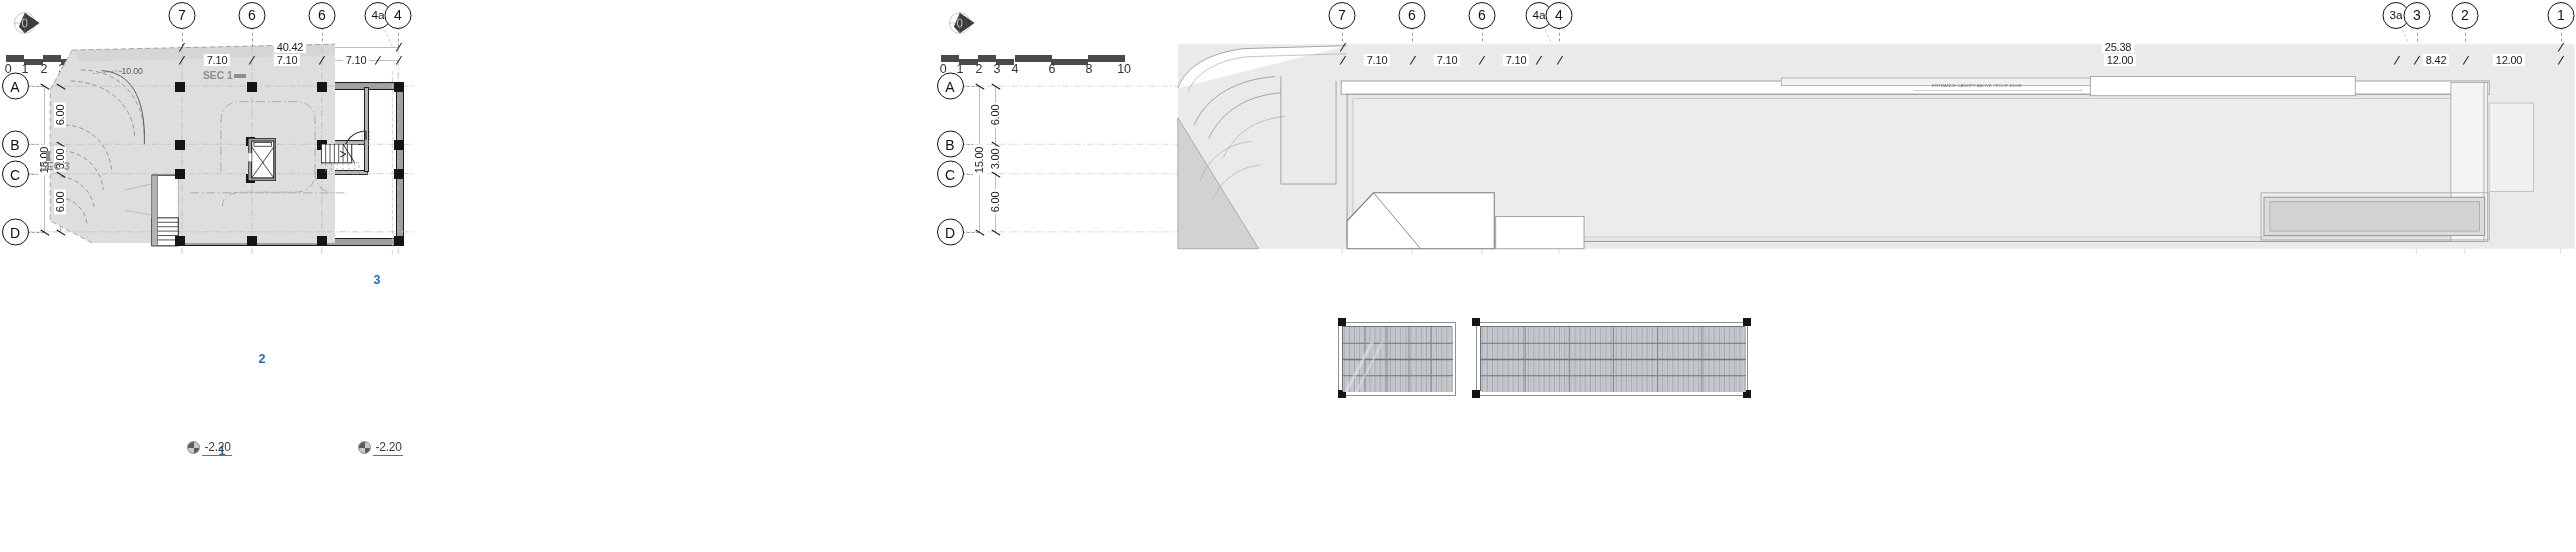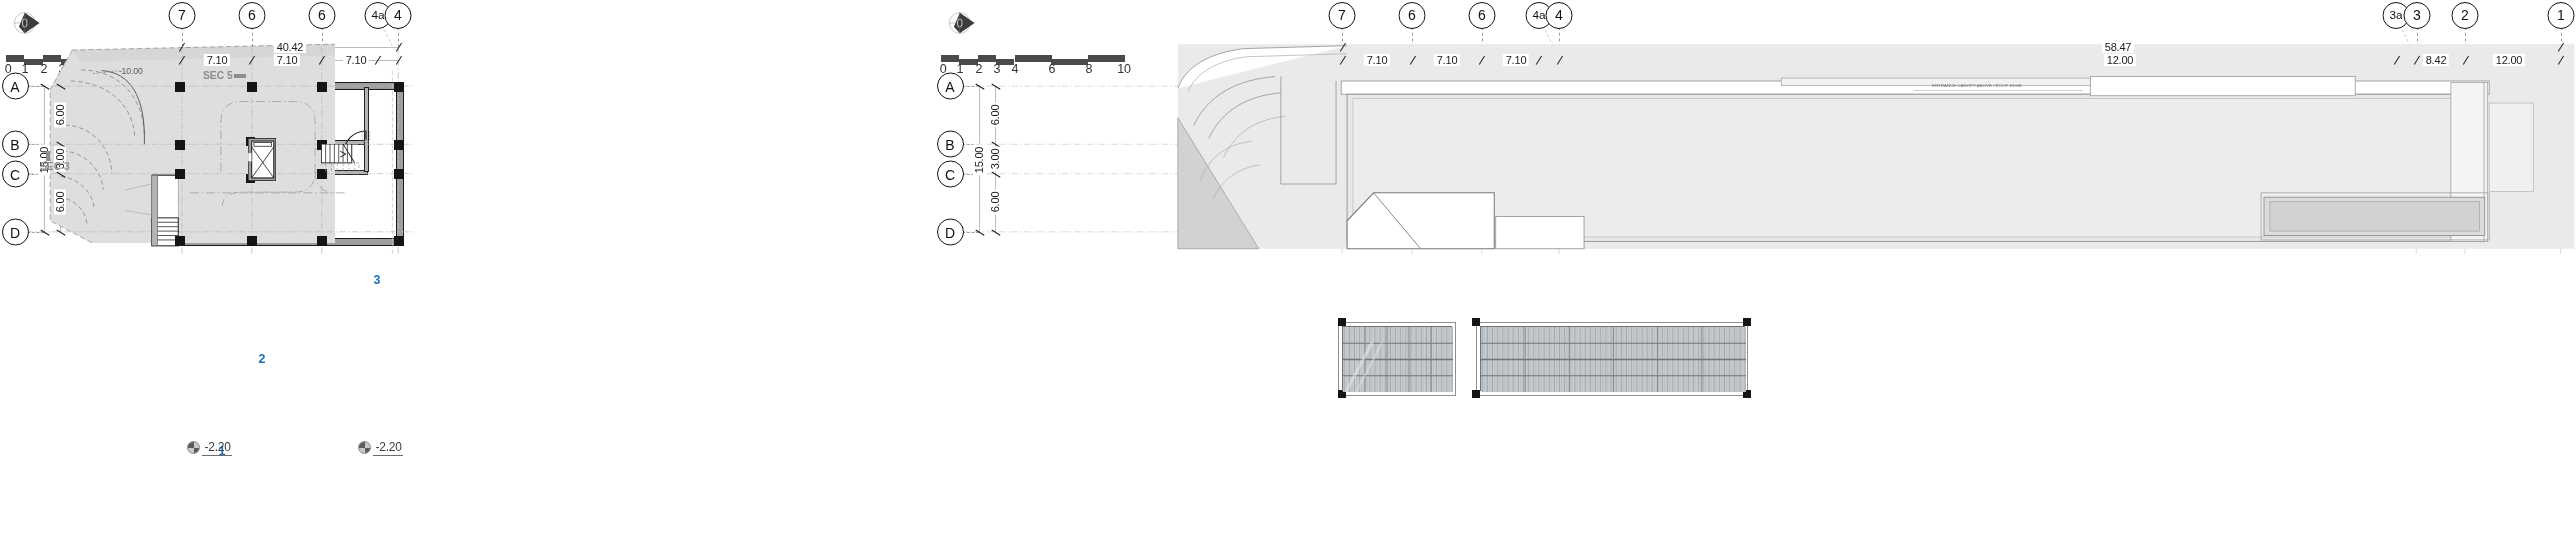--- a/index.html
+++ b/index.html
@@ -129,21 +129,21 @@
   <div class="dimline" style="left:182px;top:60px;width:216px;"></div>
   <div class="dimtick" style="left:177px;top:60px;"></div>
   <div class="dimtick" style="left:247px;top:60px;"></div>
   <div class="dimtick" style="left:317px;top:60px;"></div>
   <div class="dimtick" style="left:373px;top:60px;"></div>
   <div class="dimtick" style="left:394px;top:60px;"></div>
   <div class="dimtxt" style="left:217px;top:60px;">7.10</div>
   <div class="dimtxt" style="left:287px;top:60px;">7.10</div>
   <div class="dimtxt" style="left:356px;top:60px;">7.10</div>
 
-  <div class="secmark" style="left:203px;top:70px;">SEC 5</div>
+  <div class="secmark" style="left:203px;top:70px;">SEC 1</div>
   <div class="sec-tab" style="left:234px;top:74px;width:11.8px;height:3.7px;"></div>
 
   <div class="bub-row" style="left:1.5px;top:86px;">A</div>
   <div class="bub-row" style="left:1.5px;top:144px;">B</div>
   <div class="bub-row" style="left:1.5px;top:174px;">C</div>
   <div class="bub-row" style="left:1.5px;top:232px;">D</div>
   <div class="leader-h" style="left:26.5px;top:86px;width:17.7px;"></div>
   <div class="leader-h" style="left:26.5px;top:144px;width:17.7px;"></div>
   <div class="leader-h" style="left:26.5px;top:174px;width:17.7px;"></div>
   <div class="leader-h" style="left:26.5px;top:232px;width:17.7px;"></div>
@@ -350,21 +350,21 @@
   <div class="bub" style="left:1626px;top:1.5px;">1</div>
   <div class="leader" style="left:1626px;top:26.5px;height:20.6px;"></div>
   <svg class="ov" width="1641" height="552" viewBox="0 0 2230 750">
     <line x1="826" y1="34" x2="840" y2="64" stroke="#b9b9b9" stroke-width="1" stroke-dasharray="4 3"></line>
     <line x1="1991" y1="34" x2="2005" y2="64" stroke="#b9b9b9" stroke-width="1" stroke-dasharray="4 3"></line>
   </svg>
 
   <div class="dimline" style="left:407px;top:47px;width:1219px;"></div>
   <div class="dimtick" style="left:403px;top:47px;"></div>
   <div class="dimtick" style="left:1621px;top:47px;"></div>
-  <div class="dimtxt" style="left:1183px;top:47px;">58.47</div>
+  <div class="dimtxt" style="left:1183px;top:47px;">25.38</div>
 
   <div class="dimline" style="left:407px;top:60px;width:1219px;"></div>
   <div class="dimtick" style="left:403px;top:60px;"></div>
   <div class="dimtick" style="left:473px;top:60px;"></div>
   <div class="dimtick" style="left:542px;top:60px;"></div>
   <div class="dimtick" style="left:599px;top:60px;"></div>
   <div class="dimtick" style="left:620px;top:60px;"></div>
   <div class="dimtick" style="left:1457px;top:60px;"></div>
   <div class="dimtick" style="left:1477px;top:60px;"></div>
   <div class="dimtick" style="left:1526px;top:60px;"></div>

